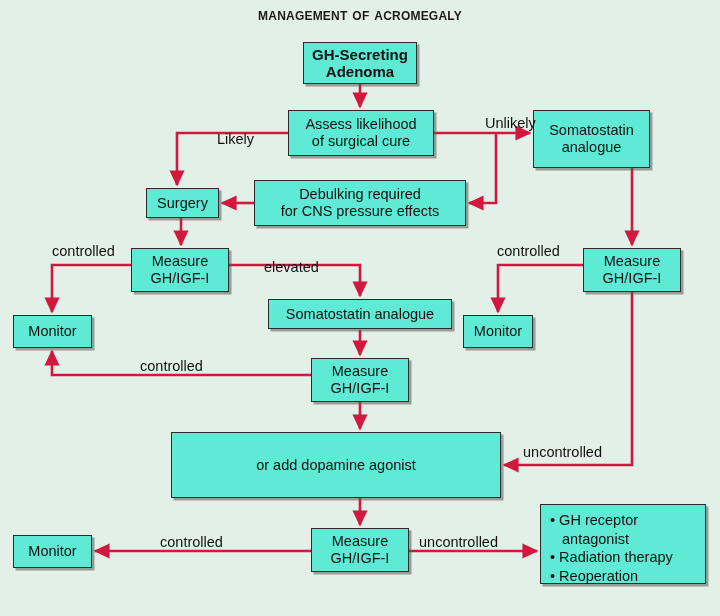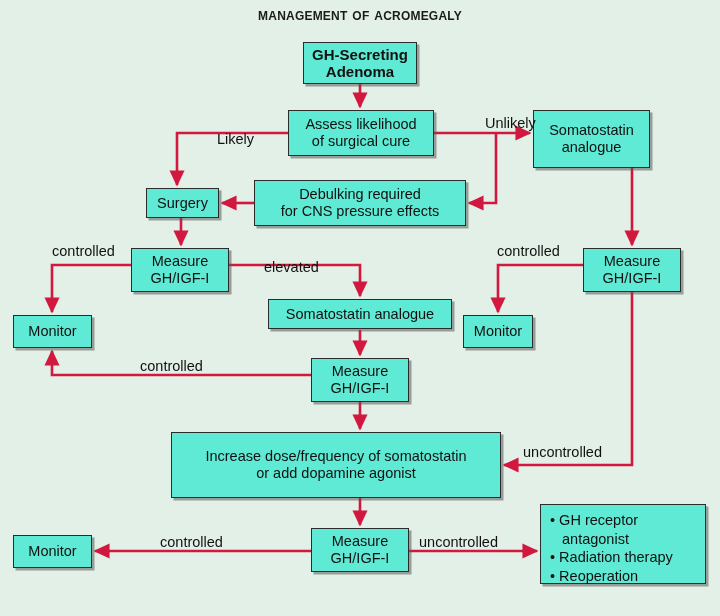--- a/index.html
+++ b/index.html
@@ -196,21 +196,20 @@
 
   <div class="node" style="left:311px;top:358px;width:98px;height:44px;">
     <span>
       <span class="line">Measure</span>
       <span class="line">GH/IGF-I</span>
     </span>
   </div>
 
   <div class="node" style="left:171px;top:432px;width:330px;height:66px;">
     <span>
-      <span class="line">Increase dose/frequency of somatostatin</span>
       <span class="line">or add dopamine agonist</span>
     </span>
   </div>
 
   <div class="node" style="left:311px;top:528px;width:98px;height:44px;">
     <span>
       <span class="line">Measure</span>
       <span class="line">GH/IGF-I</span>
     </span>
   </div>

